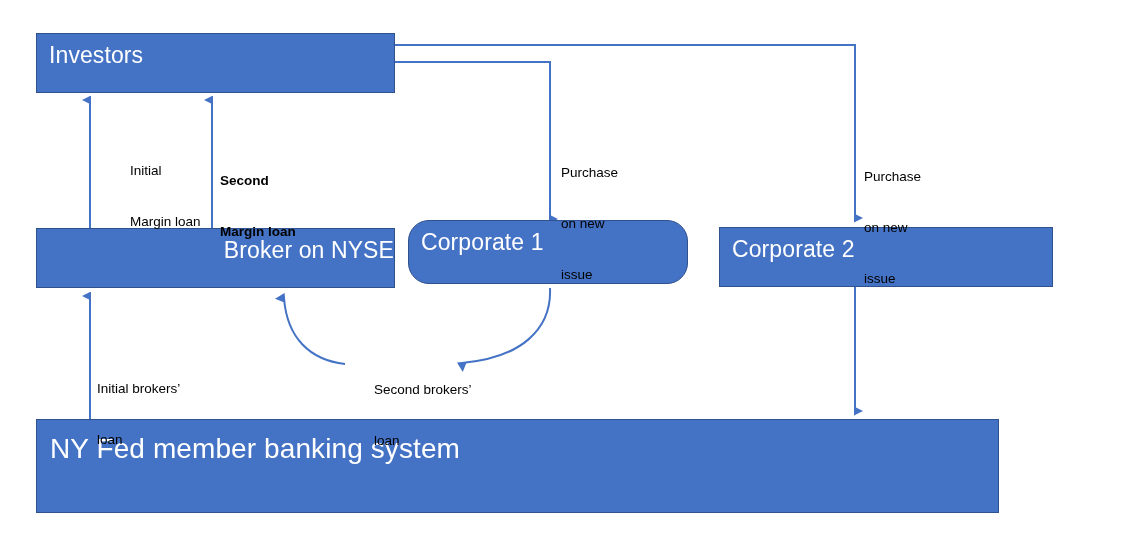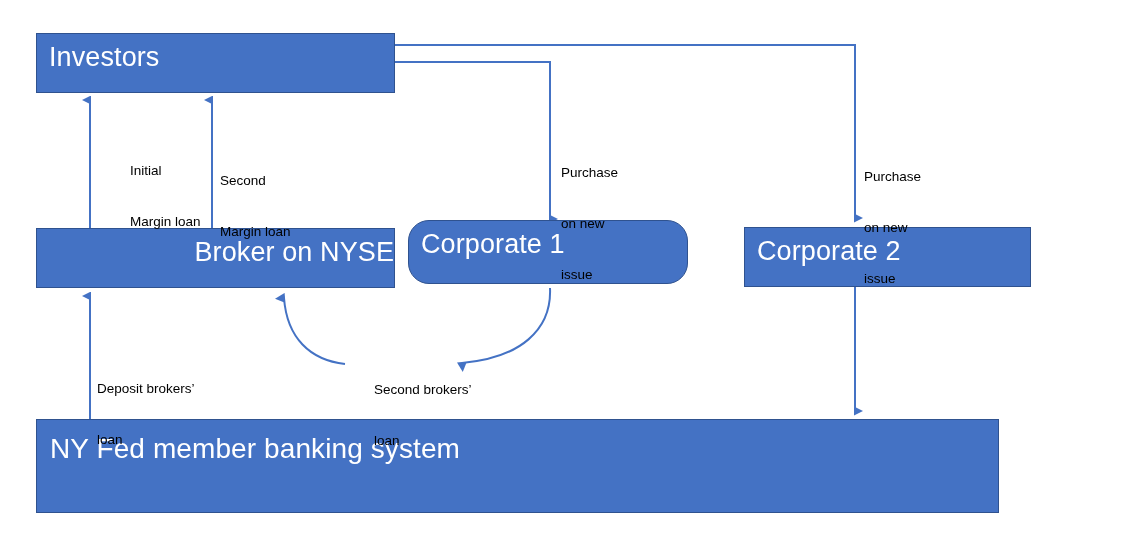--- a/index.html
+++ b/index.html
@@ -17,43 +17,43 @@
     height: 540px;
     background: #ffffff;
     overflow: hidden;
   }
   .node {
     position: absolute;
     box-sizing: border-box;
     background: #4472C4;
     border: 1px solid #2F528F;
     color: #ffffff;
-    font-size: 27px;
+    font-size: 23px;
     font-weight: 400;
     line-height: 1.1;
     padding: 9px 0 0 12px;
     letter-spacing: 0.1px;
     white-space: nowrap;
   }
   .node-investors   { left: 36px;  top: 33px;  width: 359px; height: 60px; }
   .node-broker      { left: 36px;  top: 228px; width: 359px; height: 60px; text-align: right; }
   .node-corp1       { left: 408px; top: 220px; width: 280px; height: 64px; border-radius: 21px; }
-  .node-corp2       { left: 744px; top: 227px; width: 287px; height: 60px; }
+  .node-corp2       { left: 719px; top: 227px; width: 334px; height: 60px; }
   .node-bank        { left: 36px;  top: 419px; width: 963px; height: 94px;
                       font-size: 28px; padding-top: 14px; padding-left: 13px; }
 
   .label {
     position: absolute;
     font-size: 13.5px;
     color: #000000;
     line-height: 17px;
     white-space: pre;
   }
   .lbl-initial-margin { left: 98px;  top: 128px; margin-left: 32px; }
-  .lbl-second-margin  { left: 220px; top: 138px; }
+  .lbl-second-margin  { left: 220px; top: 138px; font-weight: bold; }
   .lbl-purchase-1     { left: 561px; top: 130px; }
   .lbl-purchase-2     { left: 864px; top: 134px; }
   .lbl-initial-broker { left: 97px;  top: 346px; }
   .lbl-second-broker  { left: 355px; top: 347px; margin-left: 19px; }
   .lbl-deposit        { left: 864px; top: 348px; }
 
   svg.edges {
     position: absolute;
     left: 0; top: 0;
     width: 1126px;
@@ -135,21 +135,21 @@
     <div>issue</div>
   </div>
 
   <div class="label lbl-purchase-2">
     <div>Purchase</div>
     <div>on new</div>
     <div>issue</div>
   </div>
 
   <div class="label lbl-initial-broker">
-    <div>Deposit brokers’</div>
+    <div>Initial brokers’</div>
     <div>loan</div>
   </div>
 
   <div class="label lbl-second-broker">
     <div>Second brokers’</div>
     <div>loan</div>
   </div>
 
 
 </div>

